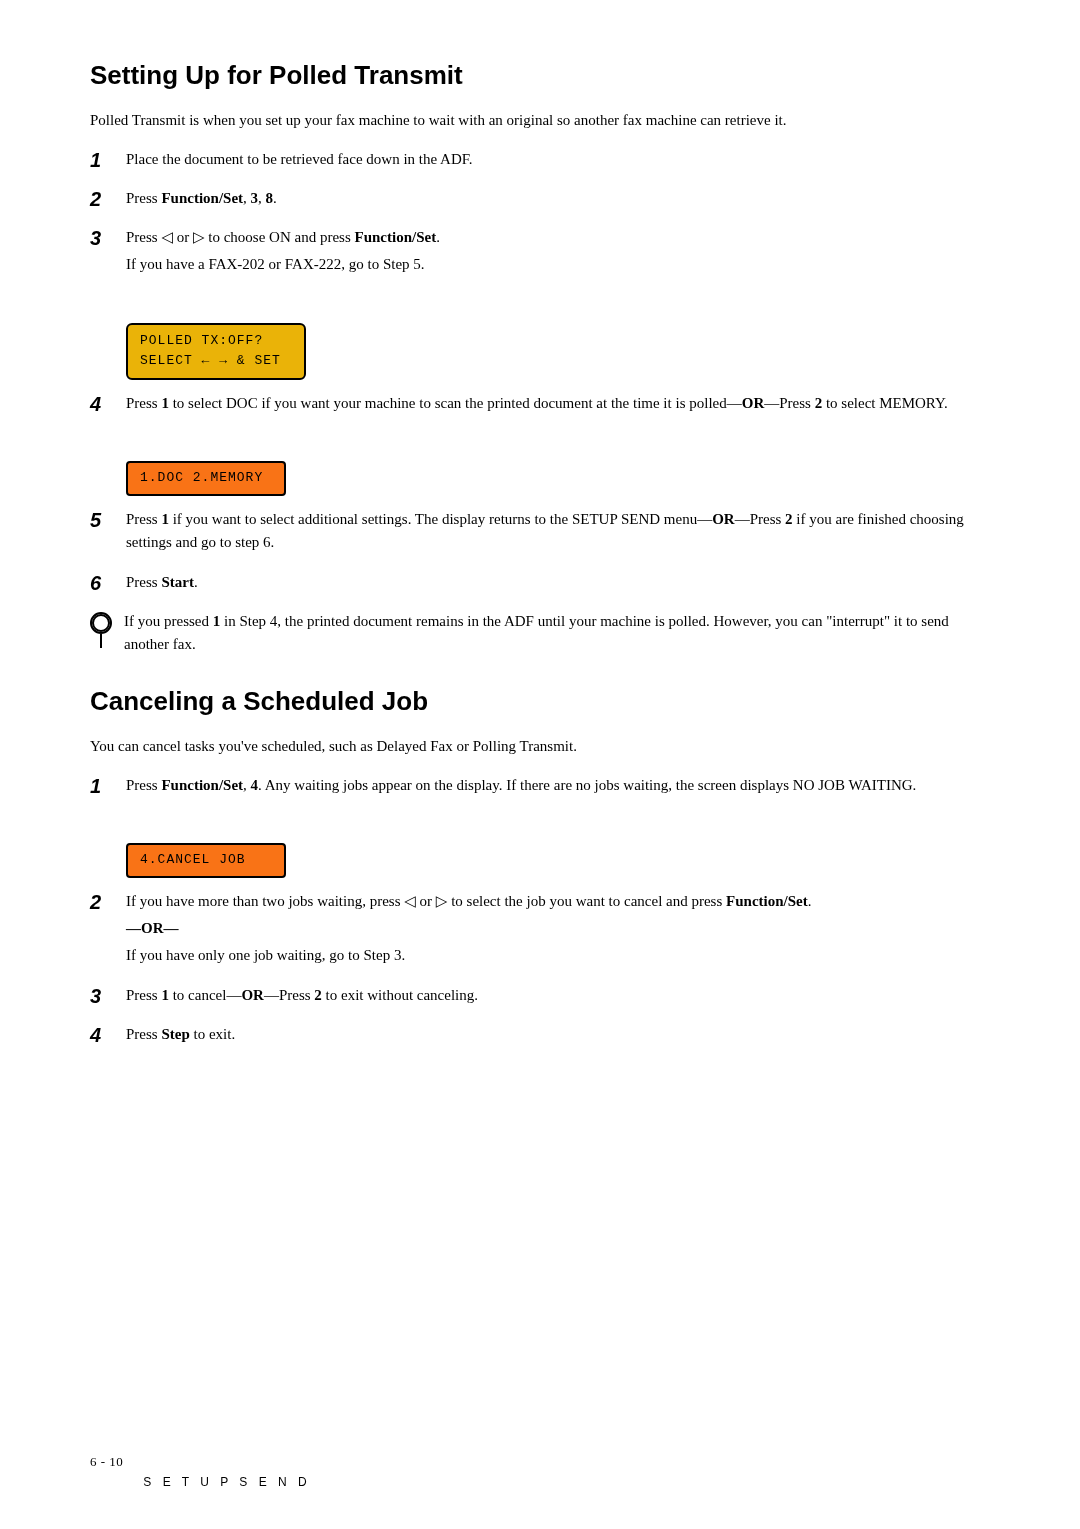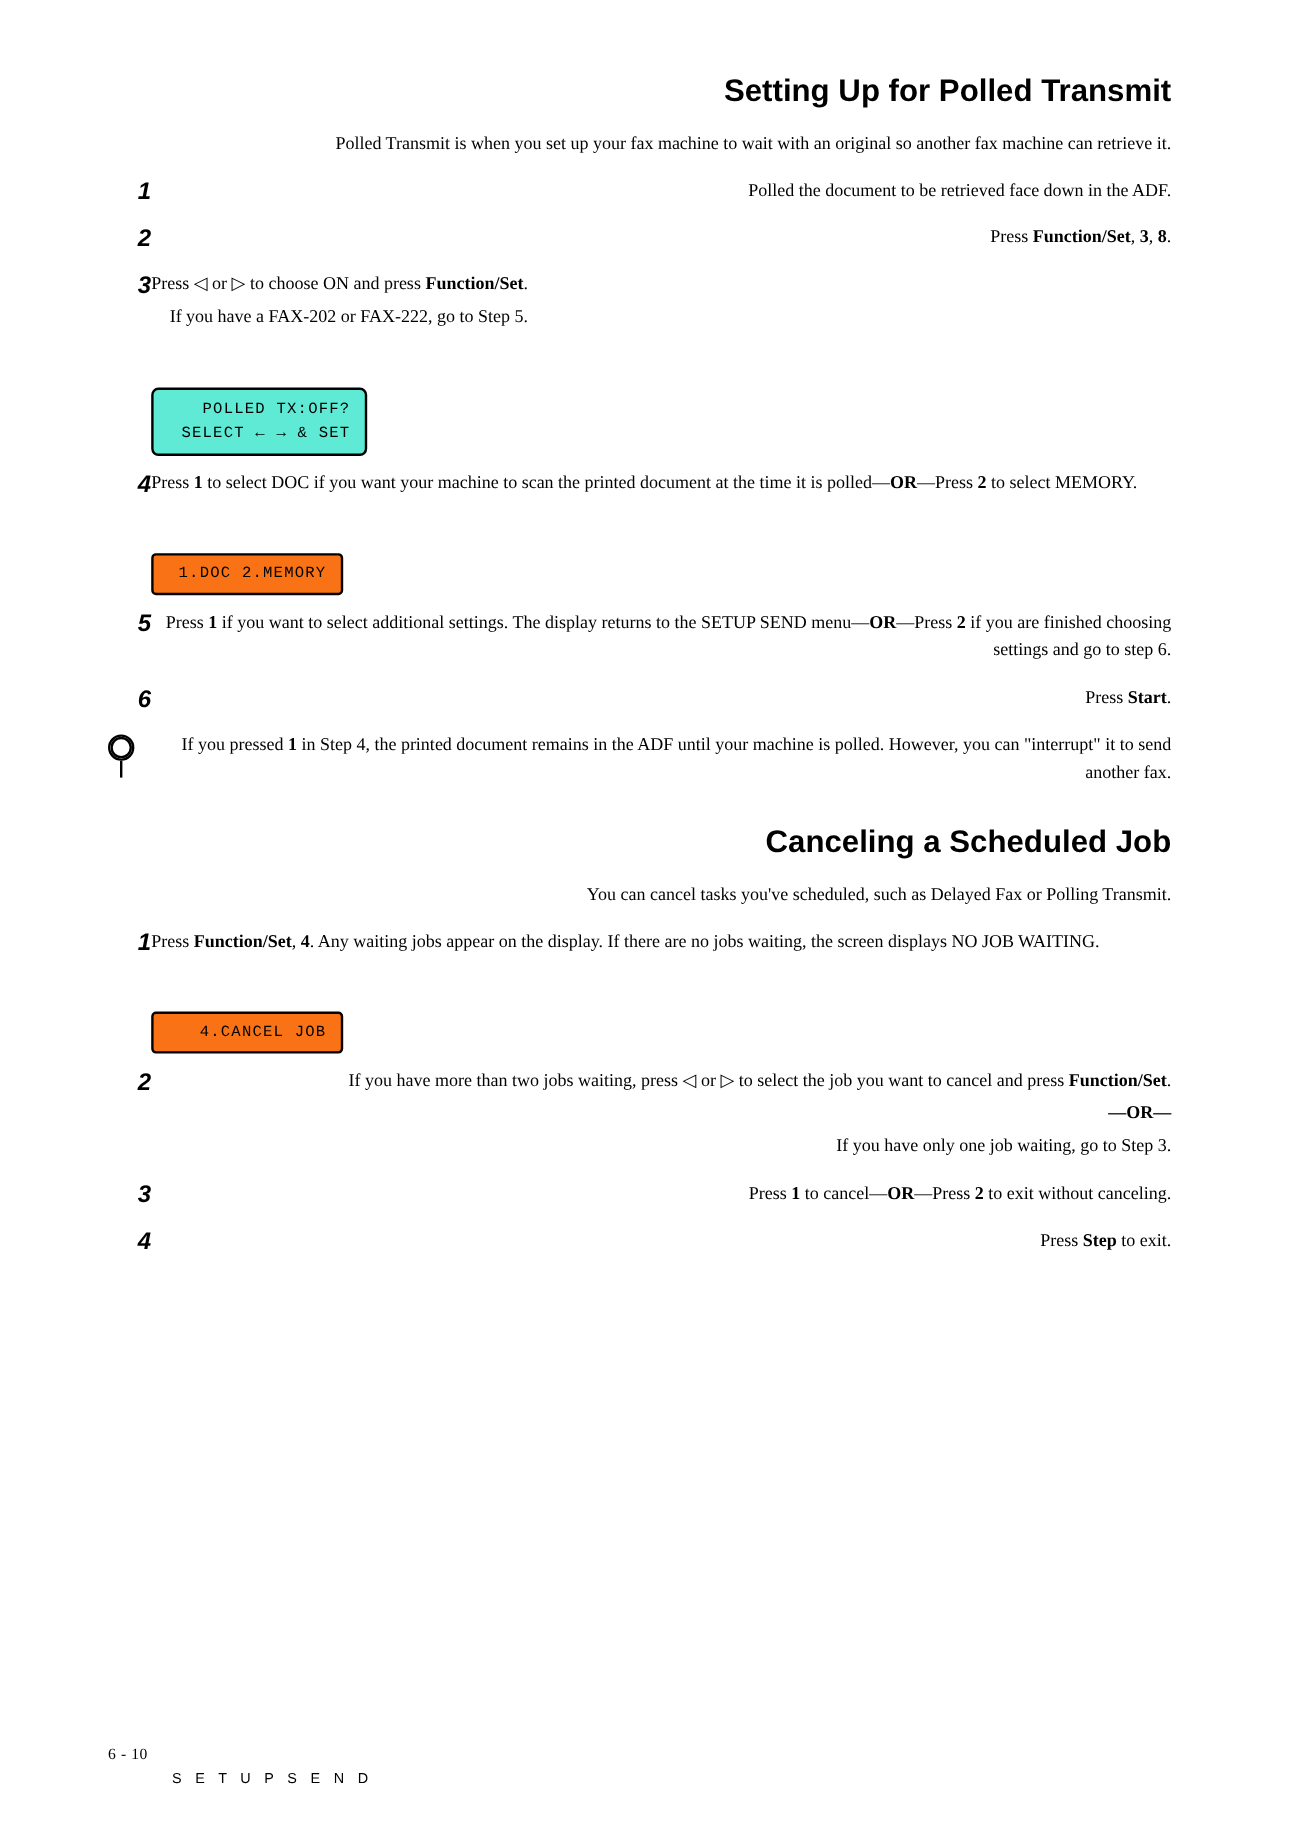--- a/index.html
+++ b/index.html
@@ -8,21 +8,20 @@
       font-family: 'Times New Roman', Times, serif;
       font-size: 15px;
       color: #000;
       width: 1080px;
       min-height: 1529px;
       position: relative;
     }
     .page {
       padding: 60px 104px 80px 90px;
       max-width: 1080px;
-      text-align: right;
     }
     h1.section-title {
       font-family: Arial, Helvetica, sans-serif;
       font-size: 26px;
       font-weight: 900;
       margin-bottom: 18px;
       margin-top: 0;
     }
     h1.section-title-2 {
       font-family: Arial, Helvetica, sans-serif;
@@ -71,21 +70,21 @@
     .step-text-col {
       flex: 1;
     }
     .lcd-display {
       display: inline-block;
       border: 2px solid #000;
       border-radius: 6px;
       padding: 6px 12px;
       font-family: 'Courier New', Courier, monospace;
       font-size: 13px;
-      background: #5eead4;
+      background: #eab308;
       white-space: pre;
       line-height: 1.6;
       min-width: 180px;
       margin-top: 2px;
       letter-spacing: 1px;
     }
     .lcd-display-sm {
       display: inline-block;
       border: 2px solid #000;
       border-radius: 4px;
@@ -169,21 +168,21 @@
 
   <h1 class="section-title">Setting Up for Polled Transmit</h1>
 
   <p class="intro">Polled Transmit is when you set up your fax machine to wait with an original so another fax machine can retrieve it.</p>
 
   <ol class="steps-list">
 
     <li class="step-item">
       <span class="step-number">1</span>
       <div class="step-content">
-        <p>Polled the document to be retrieved face down in the ADF.</p>
+        <p>Place the document to be retrieved face down in the ADF.</p>
       </div>
     </li>
 
     <li class="step-item">
       <span class="step-number">2</span>
       <div class="step-content">
         <p>Press <b>Function/Set</b>, <b>3</b>, <b>8</b>.</p>
       </div>
     </li>
 

